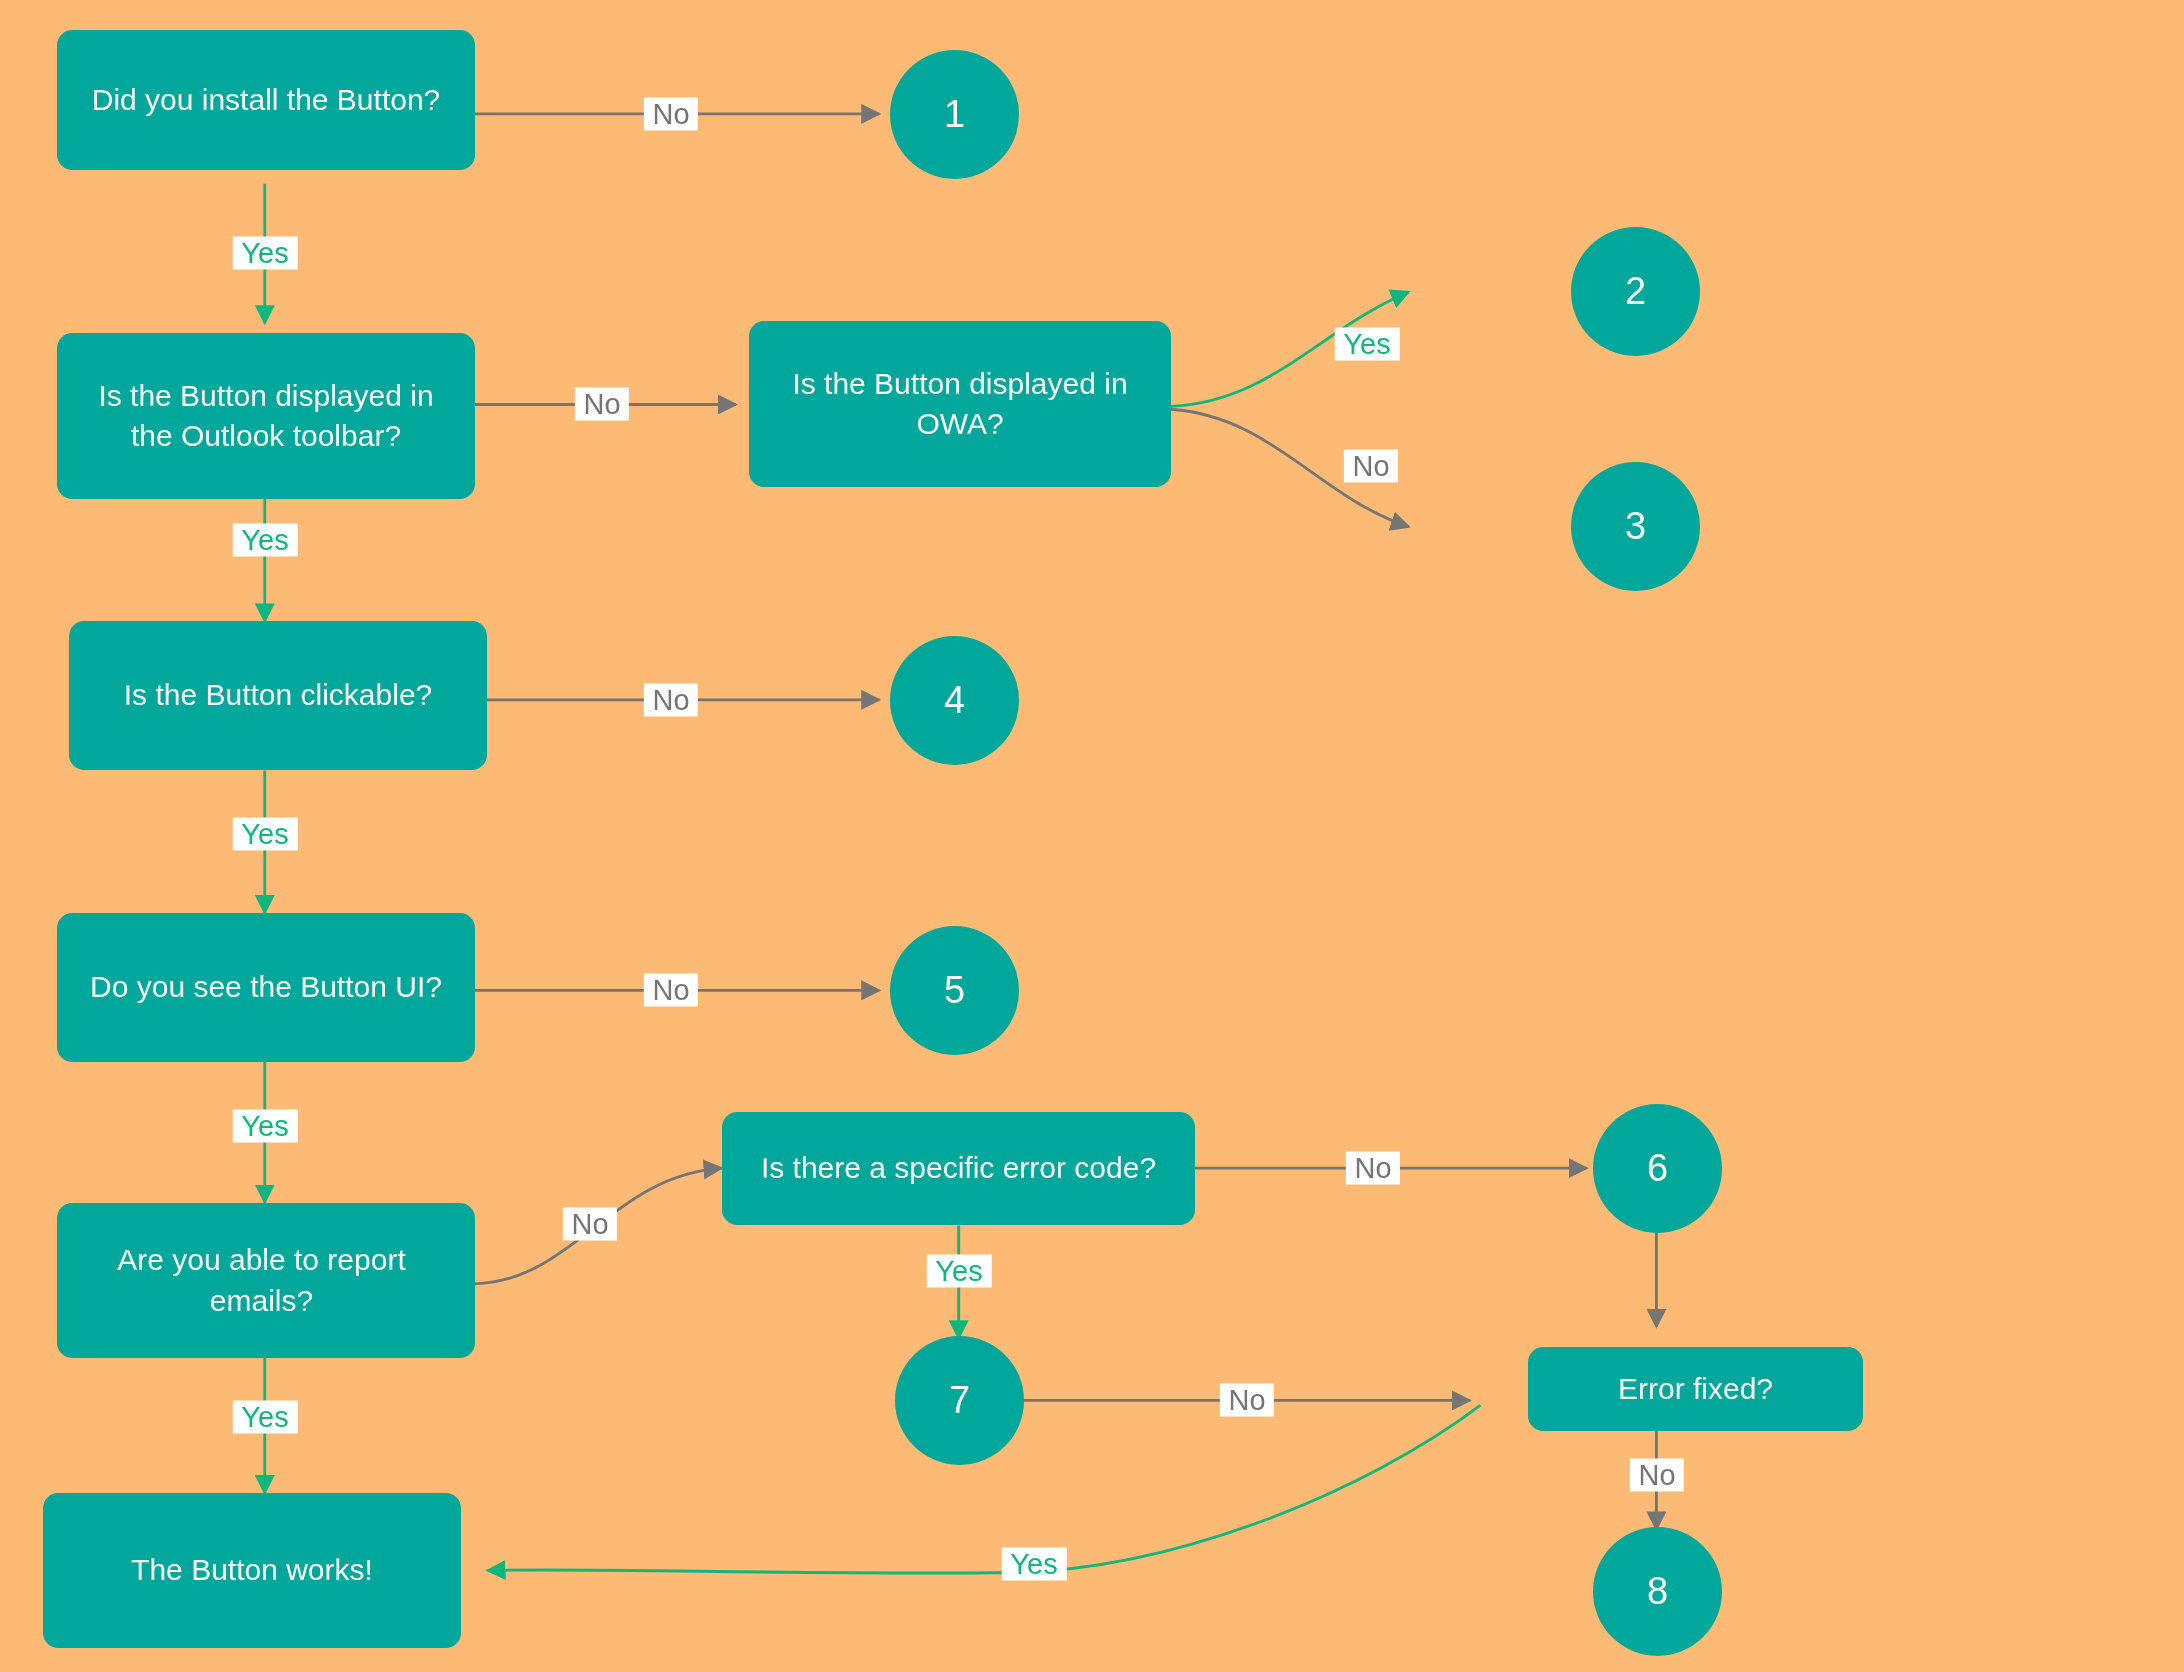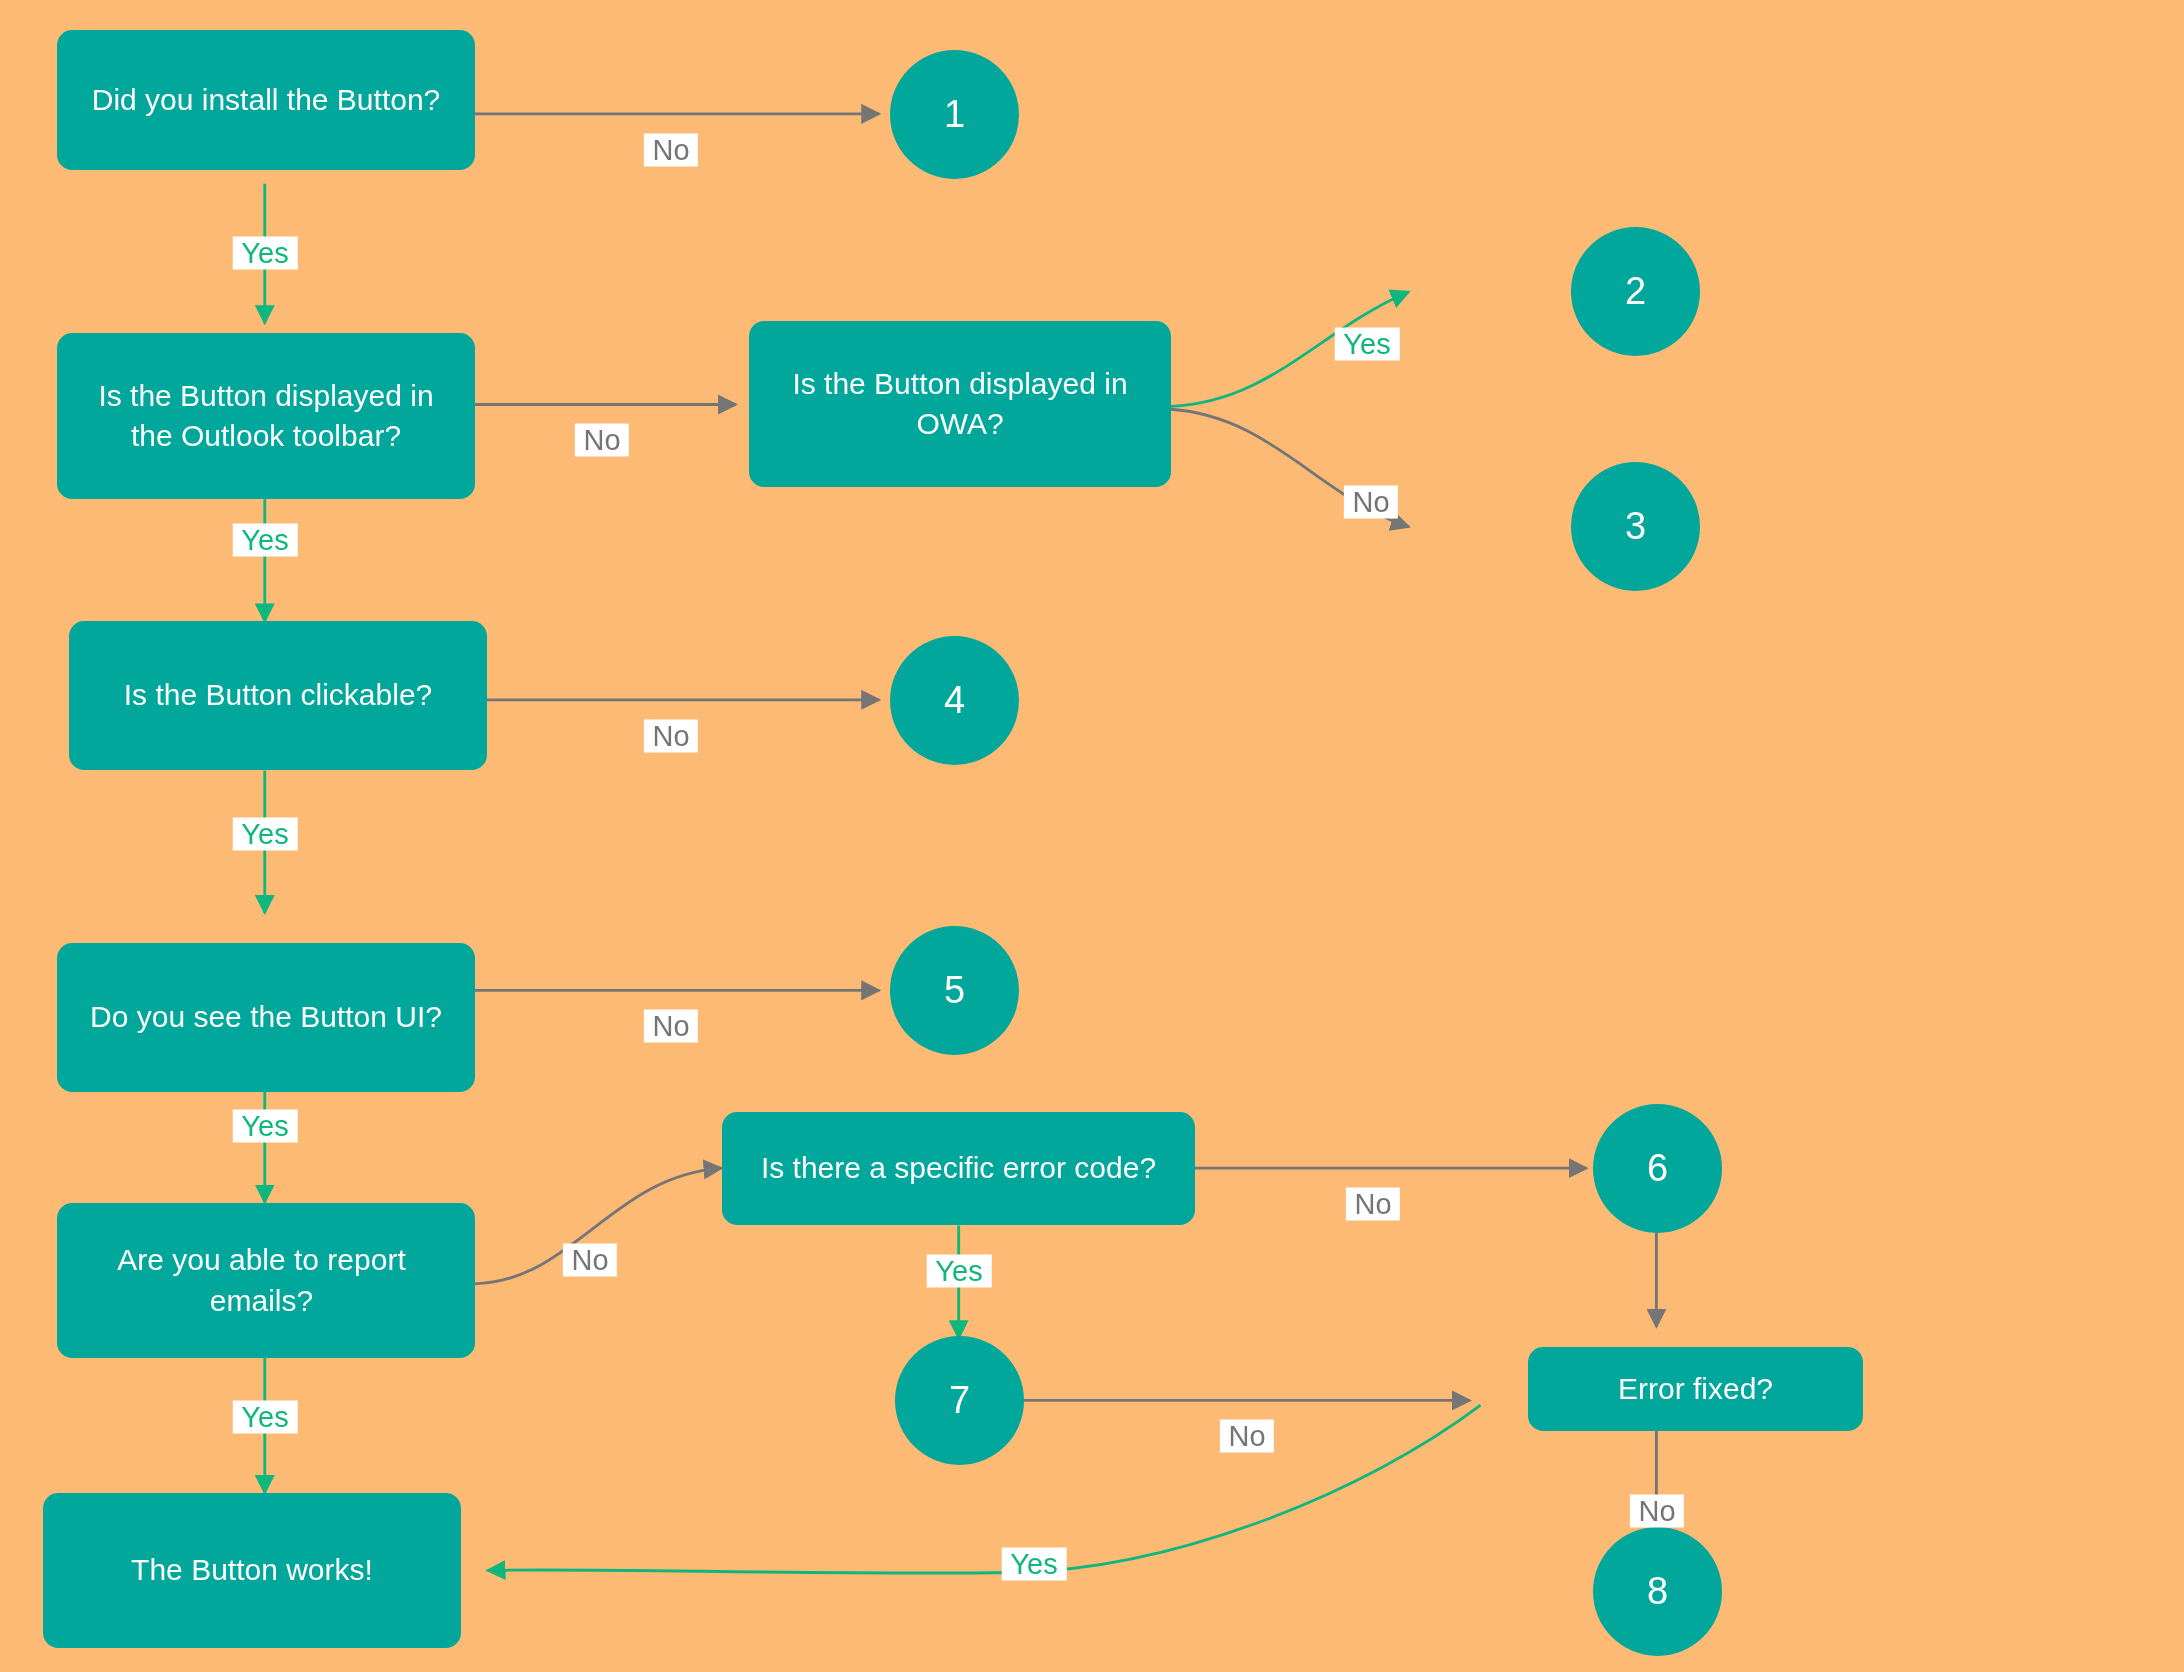--- a/index.html
+++ b/index.html
@@ -48,21 +48,21 @@
   .edge-label {
     position: absolute;
     font-size: 29px;
     background: #ffffff;
     padding: 0 8.6px;
     white-space: nowrap;
     z-index: 3;
     transform: translate(-50%, -50%);
   }
   .edge-label.yes { color: #0FB77F; }
-  .edge-label.no  { color: #757575; margin-top: 36px; }
+  .edge-label.no  { color: #757575; }
 </style>
 </head>
 <body>
 
 <div id="canvas">
 
   <svg id="edges" viewBox="0 0 2285 1750" xmlns="http://www.w3.org/2000/svg">
     <defs>
       <marker id="arrow-gray" viewBox="0 0 10 10" refX="9" refY="5" markerWidth="7" markerHeight="7" orient="auto-start-reverse">
         <path d="M 0 0 L 10 5 L 0 10 z" fill="#757575"></path>
@@ -118,21 +118,21 @@
   </div>
 
   <div class="node box" style="left:749px; top:321px; width:422px; height:166px;">
     <span>Is the Button displayed in OWA?</span>
   </div>
 
   <div class="node box" style="left:57px; top:621px; width:418px; height:149px;margin-left:12px;">
     <span>Is the Button clickable?</span>
   </div>
 
-  <div class="node box" style="left:57px; top:913px; width:418px; height:149px;margin-top:30px;">
+  <div class="node box" style="left:57px; top:913px; width:418px; height:149px;">
     <span>Do you see the Button UI?</span>
   </div>
 
   <div class="node box" style="left:57px; top:1203px; width:418px; height:155px;padding-left:8px;">
     <span>Are you able to report emails?</span>
   </div>
 
   <div class="node box" style="left:722px; top:1112px; width:473px; height:113px;">
     <span>Is there a specific error code?</span>
   </div>

